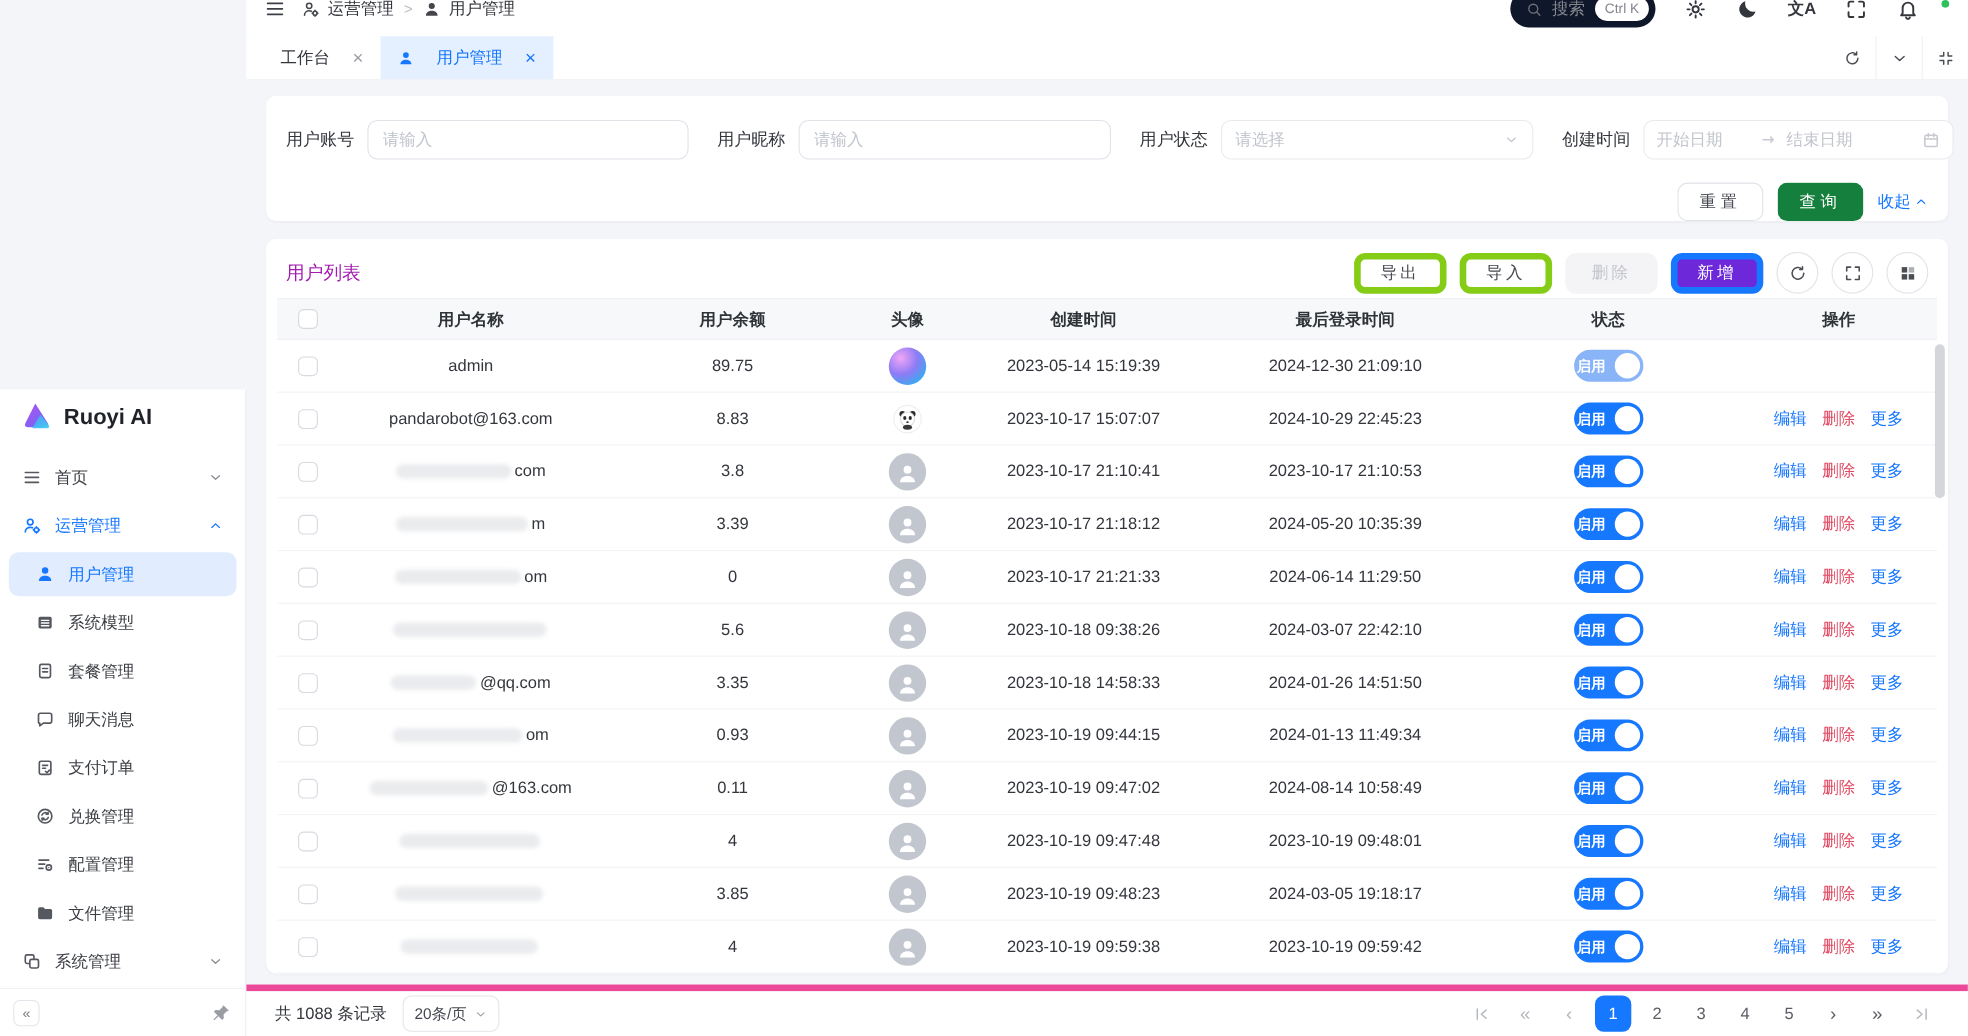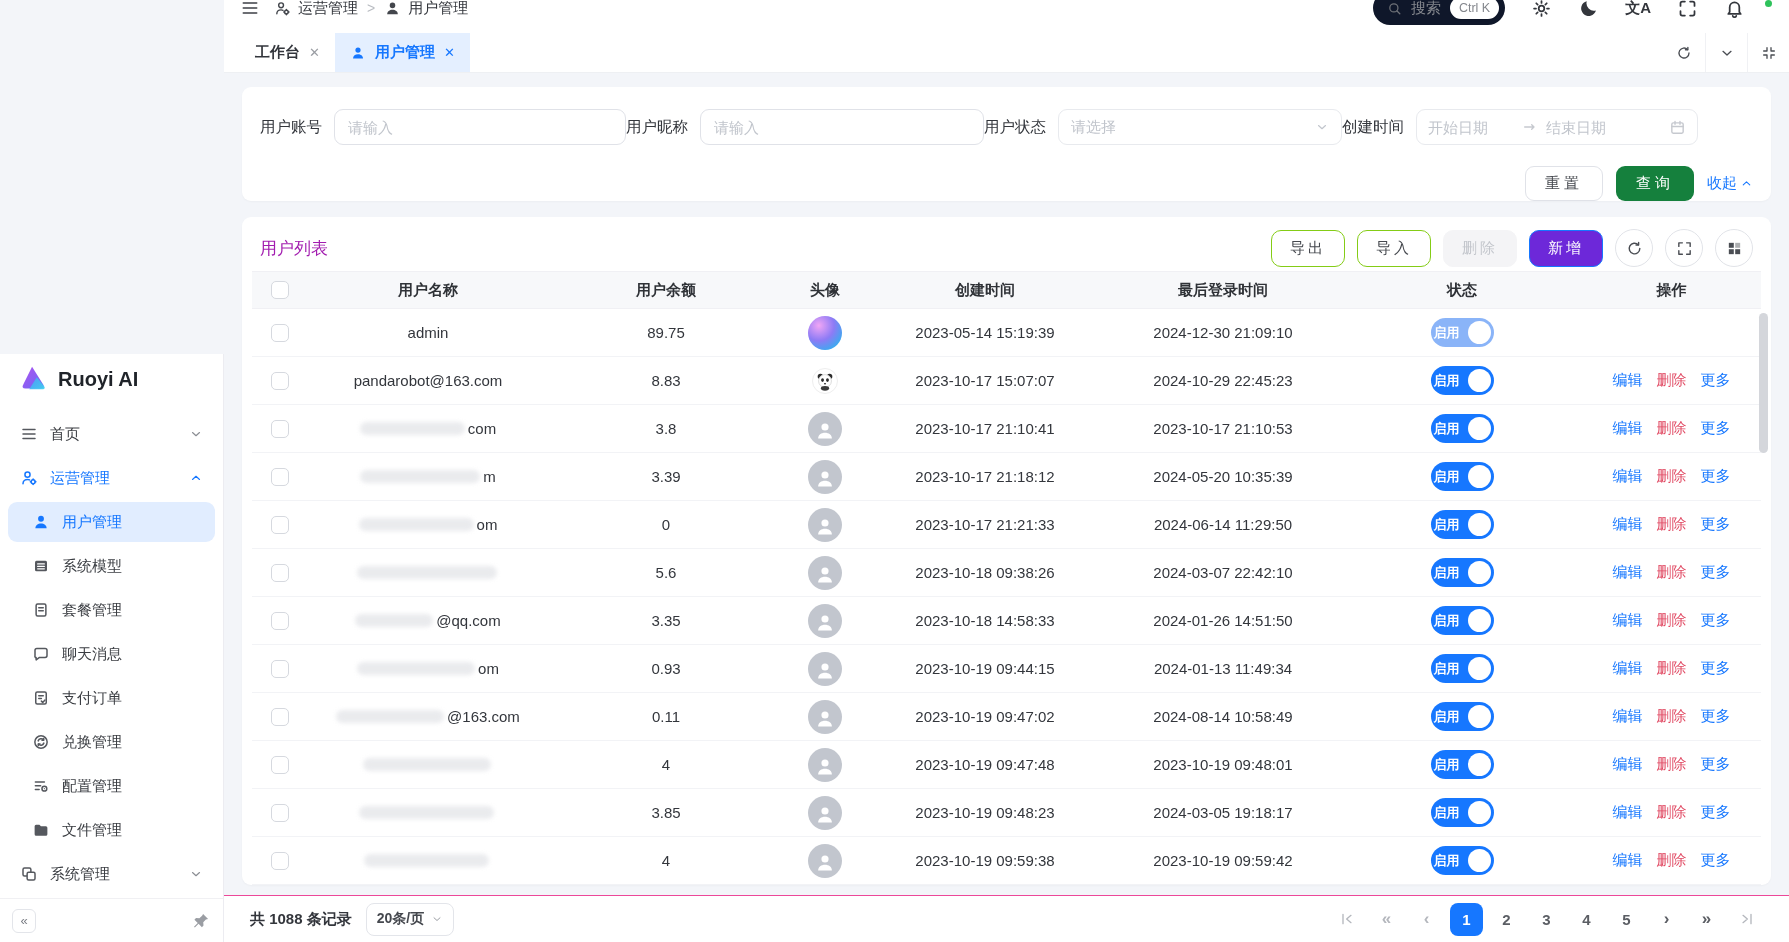--- a/index.html
+++ b/index.html
@@ -40,36 +40,36 @@
   .search-pill .ic { width:15px; height:15px; color:#6e7177; display:flex; }
   .search-ph { color:#84878d; font-size:15px; }
   .kbd { background:#fff; border-radius:12px; padding:4px 9px; font-size:12.5px; color:#84878d; box-shadow:0 1px 2px rgba(0,0,0,.08); }
   .top-ic { width:21px; height:21px; color:#33363c; display:flex; cursor:pointer; margin-left:12px; }
   .lang-ic { font-size:15px; font-weight:bold; width:auto; align-items:center; }
   .avatar-wrap { position:relative; margin-left:14px; cursor:pointer; }
   .avatar { width:34px; height:34px; border-radius:50%; background:radial-gradient(circle at 32% 28%, #f0a6f5, #8d7bf5 45%, #3ea8f0 78%, #1d7fd8); }
   .online-dot { position:absolute; right:-1px; bottom:-1px; width:11px; height:11px; border-radius:50%; background:#2fc25b; border:2px solid #fff; }
 
   .tabbar { height:40px; background:#fff; border-bottom:1px solid #eef0f3; display:flex; align-items:stretch; padding-left:16px; }
-  .tab { display:flex; align-items:center; gap:9px; padding:0 15px; font-size:15px; color:#33363c; cursor:pointer;font-weight:bold; }
+  .tab { display:flex; align-items:center; gap:20px; padding:0 15px; font-size:15px; color:#33363c; cursor:pointer; }
   .tab .x { font-size:13px; color:#9a9da3; }
   .tab.active { background:#e4efff; color:#1677ff; }
   .tab.active .x { color:#1677ff; }
   .tab .ic { width:16px; height:16px; display:flex; }
   .tabbar .spacer { flex:1; }
   .tab-tool { width:42px; border-left:1px solid #f0f1f4; display:flex; align-items:center; justify-content:center; color:#4a4d53; cursor:pointer; }
   .tab-tool .ic { width:16px; height:16px; display:flex; }
 
   .content { flex:1; padding:14px 18px 10px; overflow:hidden; display:flex; flex-direction:column; }
   .card { background:#fff; border-radius:9px; box-shadow:0 1px 2px rgba(0,0,0,.03); }
 
   
   .filter-card { height:114px; padding:22px 18px 0; margin-bottom:16px; }
   .f-row { display:flex; align-items:center; }
-  .f-field { display:flex; align-items:center; gap:12px; }
+  .f-field { display:flex; align-items:center; gap:12px; margin-right:26px; }
   .f-label { font-size:15.5px; color:#33363c; white-space:nowrap; }
   .f-input { height:36px; border:1px solid #e0e2e8; border-radius:9px; padding:0 13px; font-size:15px; color:#333; outline:none; background:#fff; font-family:inherit; }
   .f-input::placeholder { color:#c1c5cc; }
   .w1 { width:292px; } .w2 { width:284px; }
   .f-select { width:284px; height:36px; border:1px solid #e8eaee; border-radius:9px; display:flex; align-items:center; padding:0 12px; color:#c1c5cc; cursor:pointer; background:#fff; }
   .f-select .ph { flex:1; font-size:15px; }
   .f-select .chev { width:14px; height:14px; display:flex; color:#c1c5cc; }
   .f-dates { width:282px; height:36px; border:1px solid #e8eaee; border-radius:9px; display:flex; align-items:center; padding:0 11px; gap:8px; background:#fff; }
   .f-dates input { border:none; outline:none; width:86px; font-size:15px; color:#333; font-family:inherit; }
   .f-dates input::placeholder { color:#c1c5cc; }
@@ -81,21 +81,21 @@
   .btn-primary { background:#15803d; color:#fff; }
   .collapse-link { color:#1677ff; font-size:15px; display:flex; align-items:center; gap:3px; cursor:pointer; letter-spacing:0; }
   .collapse-link .chev { width:13px; height:13px; display:flex; }
 
   
   .table-card { flex:1; padding:0 10px; position:relative; overflow:hidden; display:flex; flex-direction:column; }
   .t-toolbar { height:54px; display:flex; align-items:center; padding:8px 8px 0; }
   .t-title { font-size:17px; color:#a21caf; }
   .t-toolbar .spacer { flex:1; }
   .t-btns { display:flex; align-items:center; gap:12px; }
-  .tbtn { height:37px; border-radius:10px; padding:0 18px; font-size:15px; letter-spacing:3px; display:inline-flex; align-items:center; border:1px solid #84cc16; color:#45484e; background:#fff; cursor:pointer; font-family:inherit; }
+  .tbtn { height:37px; border-radius:10px; padding:0 18px; font-size:15px; letter-spacing:3px; display:inline-flex; align-items:center; border:6px solid #84cc16; color:#45484e; background:#fff; cursor:pointer; font-family:inherit; }
   .tbtn.primary { background:#6d28d9; border-color:#1677ff; color:#fff; }
   .tbtn.disabled { background:#f4f4f6; border-color:#f4f4f6; color:#c3c6cc; cursor:default; }
   .cbtn { width:38px; height:38px; border-radius:50%; border:1px solid #e1e3e8; background:#fff; display:flex; align-items:center; justify-content:center; color:#4a4d53; cursor:pointer; }
   .cbtn .ic { width:17px; height:17px; display:flex; }
 
   .grid-row { display:grid; grid-template-columns:56px 240px 236px 82px 238px 238px 240px 1fr; }
   .thead { height:38px; background:#f7f8fa; border-top:1px solid #f0f0f4; border-bottom:1px solid #f0f0f4; }
   .th { display:flex; align-items:center; justify-content:center; font-weight:bold; font-size:15px; color:#2f3237; }
   .tbody { flex:1; overflow:hidden; }
   .tr { height:48px; border-bottom:1px solid #f2f3f6; }
@@ -110,21 +110,21 @@
   .switch { width:63px; height:29px; border-radius:15px; background:#1677ff; display:flex; align-items:center; position:relative; cursor:pointer; }
   .switch .sl { color:#fff; font-size:13px; margin-left:3px;font-weight:bold; }
   .switch .knob { position:absolute; right:3px; top:3px; width:23px; height:23px; border-radius:50%; background:#fff; }
   .switch.light { background:#8ab4f8; }
   .oplink { font-size:15px; cursor:pointer; margin:0 7px; text-decoration:none; }
   .op0,.op2 { color:#1677ff; } .op1 { color:#e14b64; }
   .vscroll { position:absolute; right:3px; top:96px; bottom:6px; width:9px; }
   .vscroll .thumb { width:9px; height:140px; border-radius:5px; background:#d4d6db; }
 
   
-  .pagebar { height:47px; background:#fff; display:flex; align-items:center; padding:0 26px; border-top:1px solid #ec4899;font-weight:bold; }
+  .pagebar { height:47px; background:#fff; display:flex; align-items:center; padding:0 26px; border-top:6px solid #ec4899; }
   .total-text { font-size:15px; color:#33363c; margin-right:14px; }
   .psize { height:33px; border:1px solid #e3e5ea; border-radius:8px; display:flex; align-items:center; gap:7px; padding:0 10px; font-size:14px; color:#45484e; cursor:pointer; }
   .psize .chev { width:12px; height:12px; display:flex; color:#9a9da3; }
   .pagebar .spacer { flex:1; }
   .pager { display:flex; align-items:center; gap:7px; }
   .pg { min-width:33px; height:33px; border-radius:8px; display:flex; align-items:center; justify-content:center; font-size:15px; color:#5b5e64; cursor:pointer; }
   .pg.nav { color:#b4b7bd; font-size:17px; }
   .pg.nav svg { width:16px; height:16px; }
   .pg.active { background:#1677ff; color:#fff; }
 </style>

